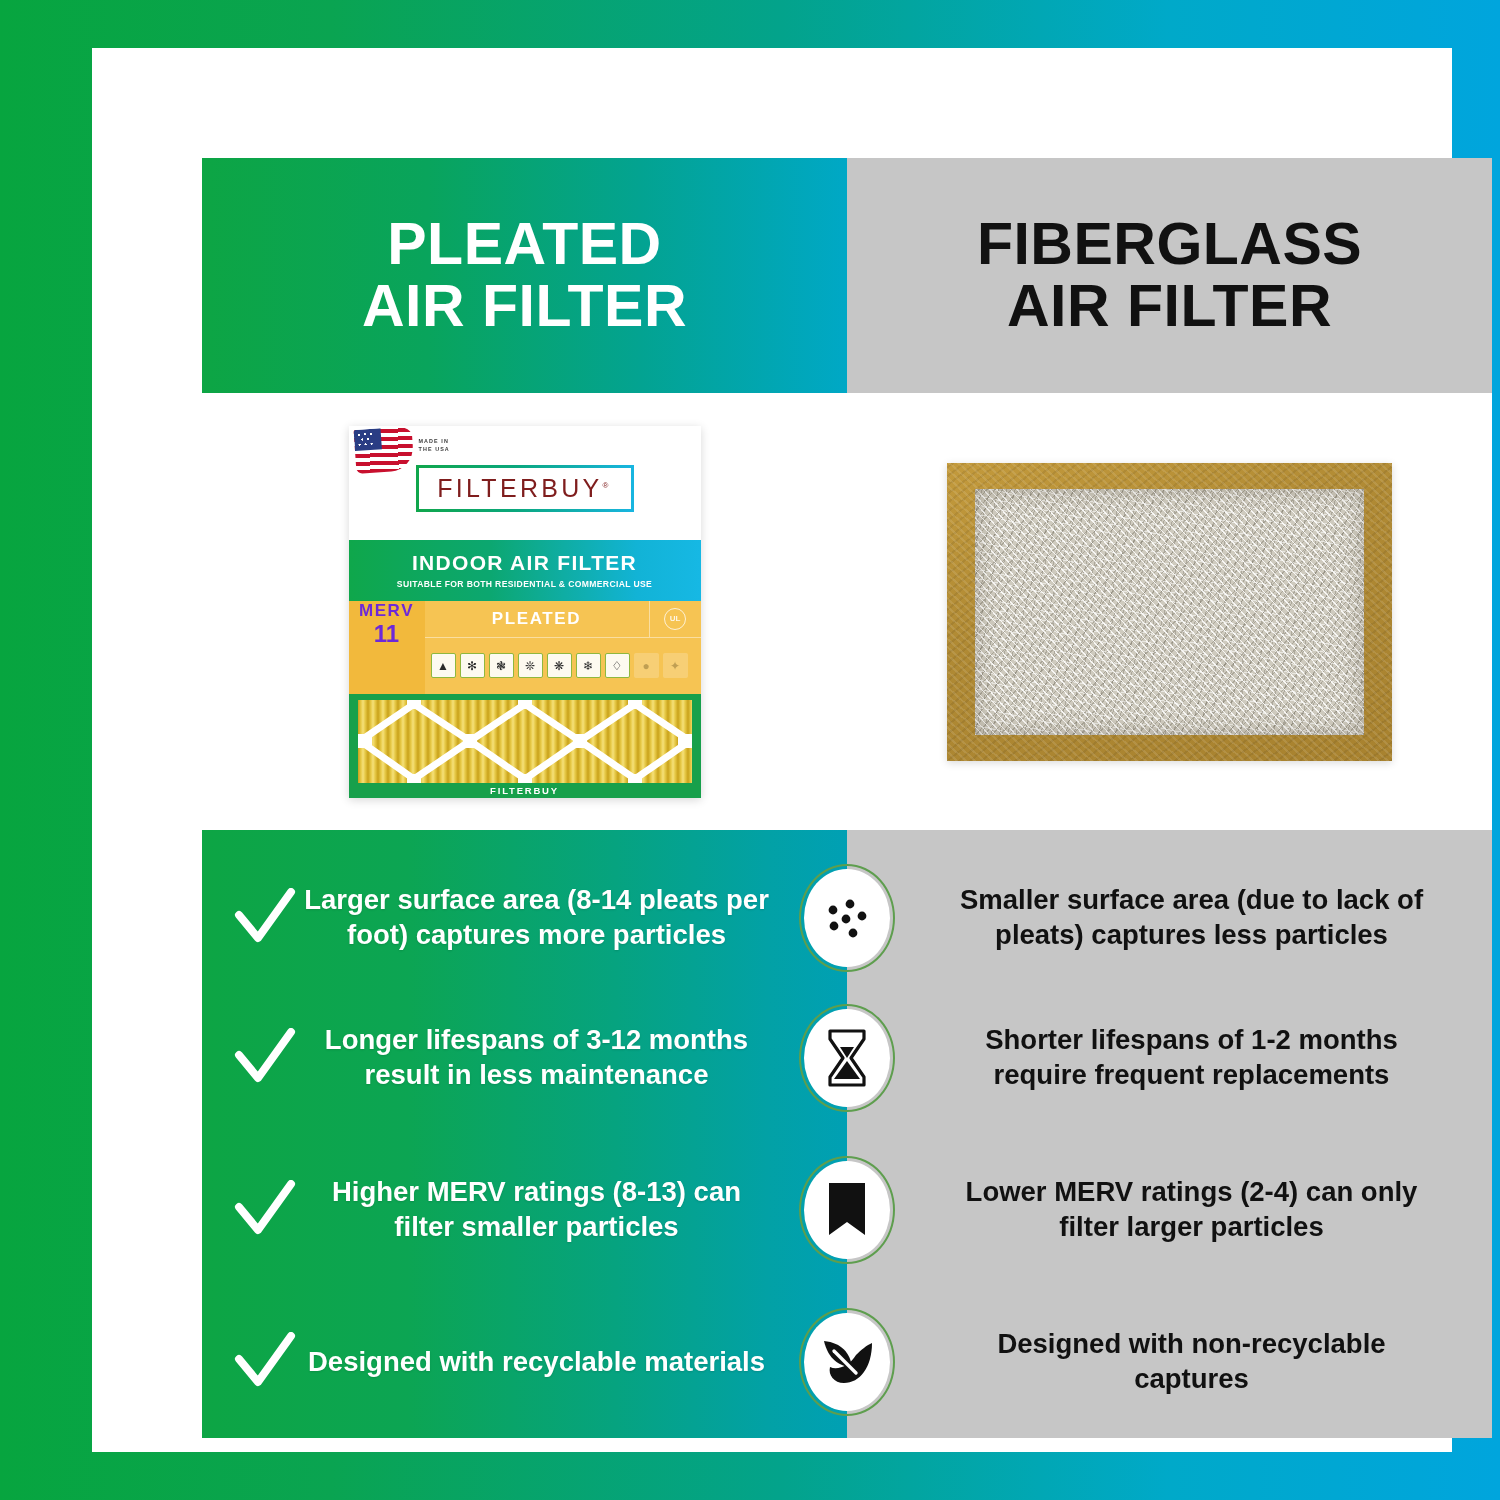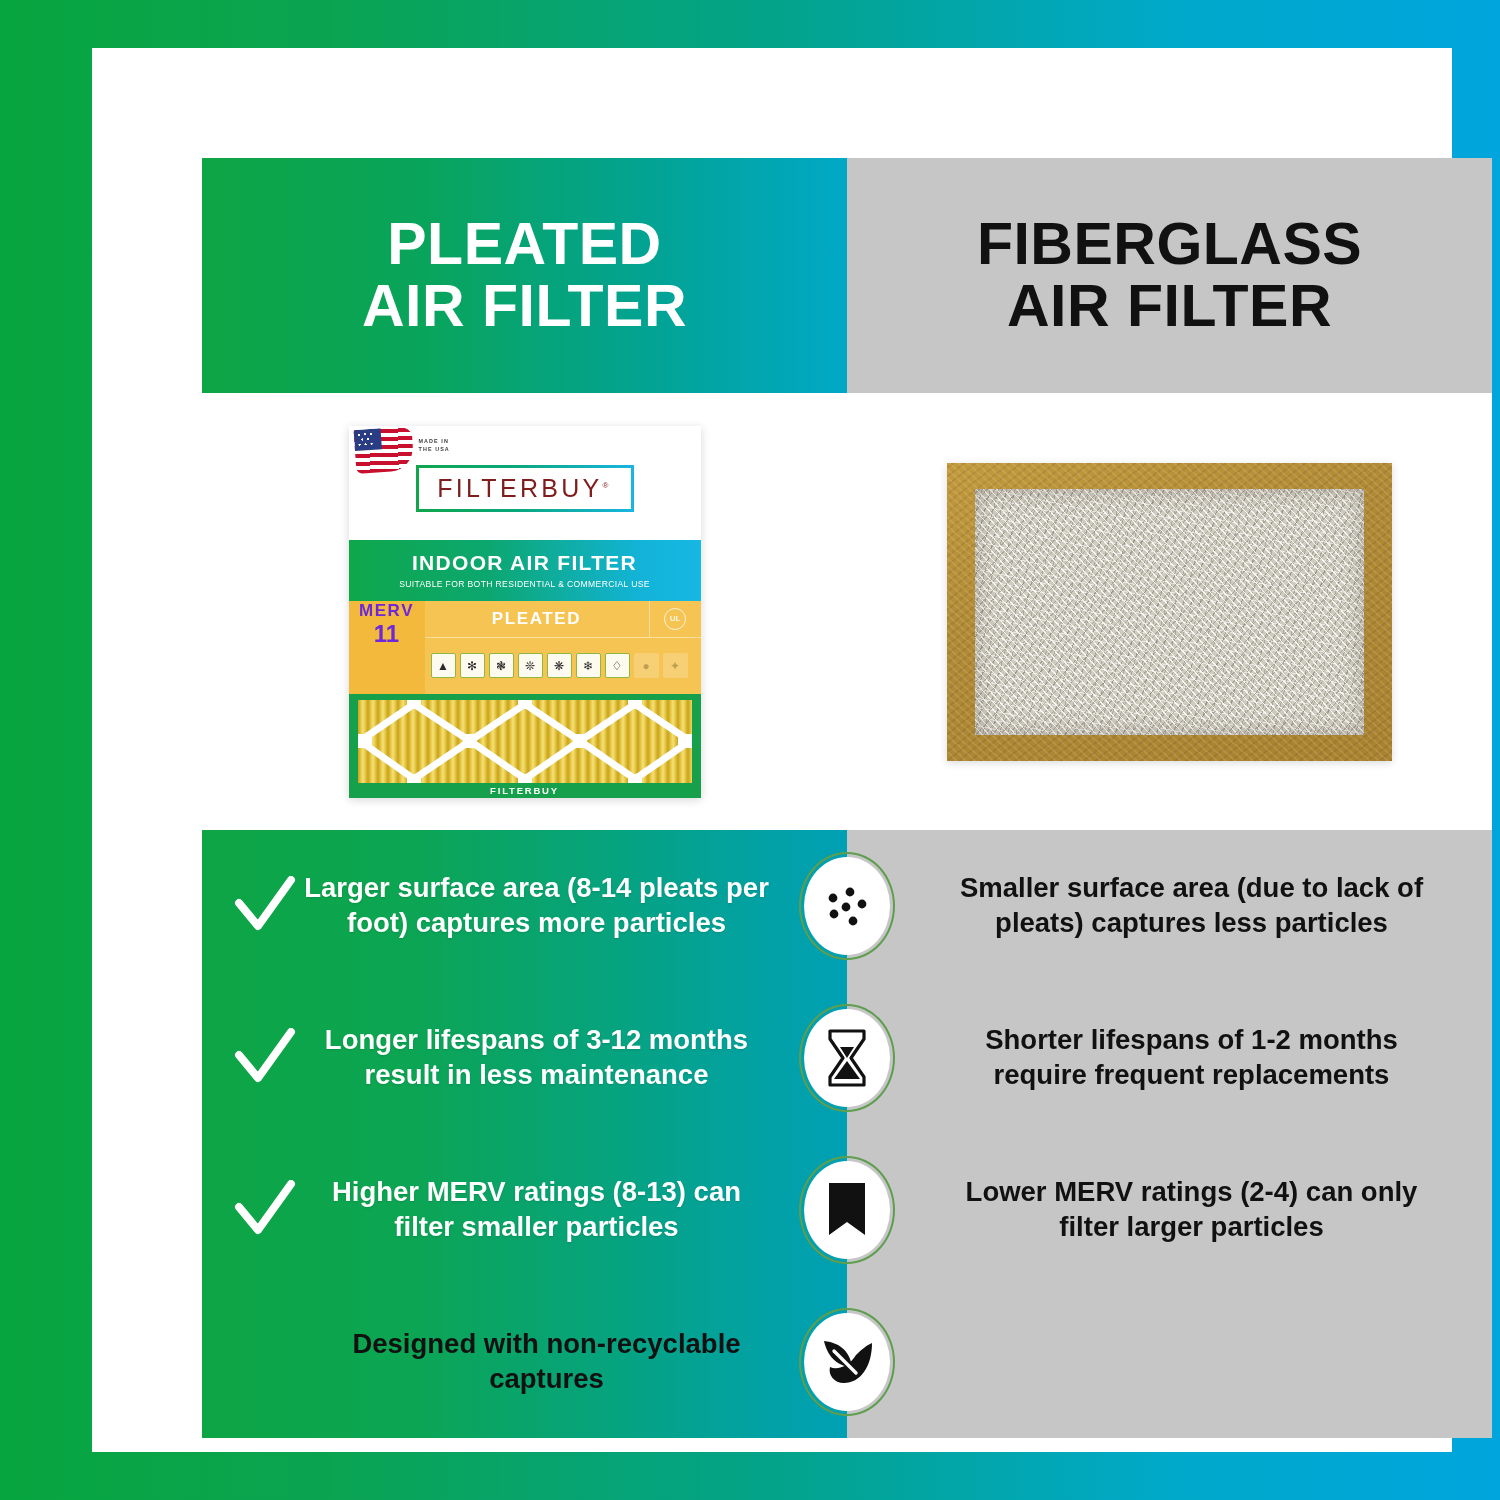--- a/index.html
+++ b/index.html
@@ -133,21 +133,21 @@
   }
   .logo-text sup { font-size: 8px; vertical-align: super; }
   .pb-green {
     height: 61px;
     background: linear-gradient(90deg, #0FA74B 0%, #0CA770 40%, #12B3D6 82%, #16B8E4 100%);
     color: #ffffff;
     display: flex; flex-direction: column;
     align-items: center; justify-content: center;
   }
   .pb-green .g1 { font-size: 21px; font-weight: bold; letter-spacing: 1.3px; }
-  .pb-green .g2 { font-size: 8.6px; font-weight: normal; letter-spacing: 0.35px; margin-top: 4px; }
+  .pb-green .g2 { font-size: 8.6px; font-weight: bold; letter-spacing: 0.35px; margin-top: 4px; }
 
   .pb-amber {
     position: relative; height: 93px;
     background: #F6C453;
     display: flex;
   }
   .merv-cell {
     width: 76px; background: #F2B93C;
     display: flex; flex-direction: column;
     align-items: center; justify-content: flex-start;
@@ -396,21 +396,21 @@
             <div class="fg-mesh"></div>
           </div>
         </div>
 
       </div>
 
       <div class="compare">
         <div class="compare-left"></div>
         <div class="compare-right"></div>
 
-        <div class="row" style="top:0px;">
+        <div class="row" style="top:12px;">
           <div class="row-left">
             <div class="check">
               <svg width="62" height="60" viewBox="0 0 62 60">
                 <path d="M5 27 L24 50 L57 4" fill="none" stroke="#ffffff" stroke-width="8" stroke-linecap="round" stroke-linejoin="round"></path>
               </svg>
             </div>
             <div class="row-text-left">Larger surface area (8-14 pleats per foot) captures more particles</div>
           </div>
           <div class="row-right">
             <div class="row-text-right">Smaller surface area (due to lack of pleats) captures less particles</div>
@@ -472,20 +472,28 @@
             <div class="badge-ring"></div>
             <div class="badge-disc">
               <svg width="48" height="60" viewBox="0 0 48 60">
                 <path d="M6 3 H42 V55 L24 42 L6 55 Z" fill="#111111"></path>
               </svg>
             </div>
           </div>
         </div>
 
         <div class="row" style="top:456px;">
+          <div class="row-left">
+            <div class="check">
+              <svg width="62" height="60" viewBox="0 0 62 60">
+                <path d="M5 27 L24 50 L57 4" fill="none" stroke="#ffffff" stroke-width="8" stroke-linecap="round" stroke-linejoin="round"></path>
+              </svg>
+            </div>
+            <div class="row-text-left">Designed with recyclable materials</div>
+          </div>
           <div class="row-right">
             <div class="row-text-right">Designed with non-recyclable captures</div>
           </div>
           <div class="badge">
             <div class="badge-ring"></div>
             <div class="badge-disc">
               <svg width="62" height="58" viewBox="0 0 62 58">
                 <path d="M8 8 C26 10 34 20 36 34 C24 34 12 26 8 8 Z" fill="#111111"></path>
                 <path d="M56 10 C56 34 44 50 28 50 C18 50 12 42 14 34 C22 38 34 32 40 22 C45 17 51 12 56 10 Z" fill="#111111"></path>
                 <path d="M18 18 L40 40" stroke="#ffffff" stroke-width="3.4" fill="none" stroke-linecap="round"></path>

